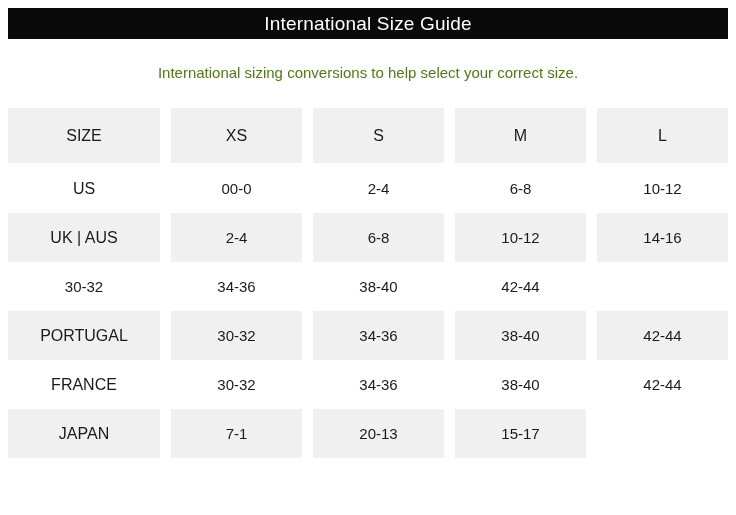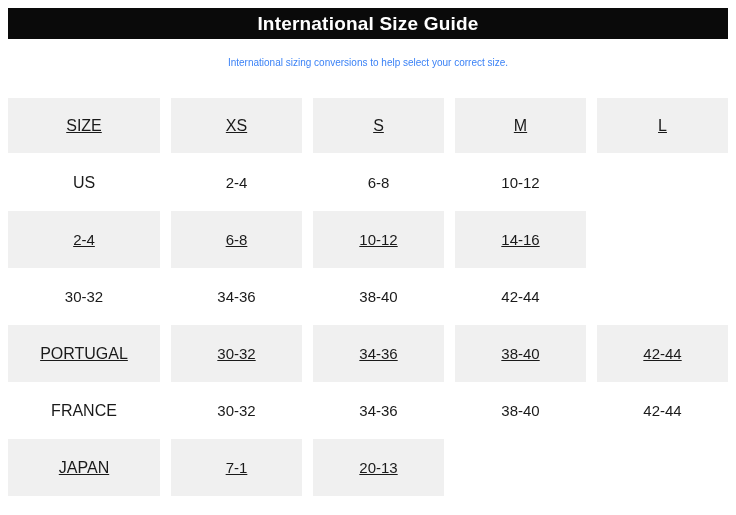--- a/index.html
+++ b/index.html
@@ -15,49 +15,49 @@
   }
   .title-bar {
     margin: 8px 8px 0 8px;
     height: 31px;
     background: #0a0a0a;
     color: #ffffff;
     display: flex;
     align-items: center;
     justify-content: center;
     font-size: 19px;
-    font-weight: bold;
+    font-weight: normal;
     letter-spacing: 0.2px;
   }
   .subtitle {
-    margin: 15px 8px 0 8px;
+    margin: 25px 8px 0 8px;
     text-align: center;
-    font-size: 10px;
+    font-size: 15px;
     line-height: 18px;
-    color: #3b82f6;
+    color: #4d7c0f;
   }
   .size-table {
     margin: 26px 8px 0 8px; 
     width: 720px;
   }
   .size-row {
     display: grid;
     grid-template-columns: 152px 131px 131px 131px 131px;
     column-gap: 11px;
-    height: 57px;
+    height: 49px;
   }
   .size-row.header-row { height: 55px; margin-bottom: 1px; }
   .cell {
     display: flex;
     align-items: center;
     justify-content: center;
     font-size: 15px;
     color: #1a1a1a;
   }
-  .shaded .cell { background: #f0f0f0; text-decoration: underline; }
+  .shaded .cell { background: #f0f0f0; }
   .cell.label { font-size: 16px; }
 </style>
 </head>
 <body>
 
 <div class="page">
 
   <div class="title-bar">
     <span>International Size Guide</span>
   </div>
@@ -69,26 +69,28 @@
     <div class="size-row header-row shaded">
       <div class="cell label">SIZE</div>
       <div class="cell label">XS</div>
       <div class="cell label">S</div>
       <div class="cell label">M</div>
       <div class="cell label">L</div>
     </div>
 
     <div class="size-row">
       <div class="cell label">US</div>
+      <div class="cell">00-0</div>
       <div class="cell">2-4</div>
       <div class="cell">6-8</div>
       <div class="cell">10-12</div>
     </div>
 
     <div class="size-row shaded">
+      <div class="cell label">UK | AUS</div>
       <div class="cell">2-4</div>
       <div class="cell">6-8</div>
       <div class="cell">10-12</div>
       <div class="cell">14-16</div>
     </div>
 
     <div class="size-row">
       <div class="cell">30-32</div>
       <div class="cell">34-36</div>
       <div class="cell">38-40</div>
@@ -108,16 +110,17 @@
       <div class="cell">30-32</div>
       <div class="cell">34-36</div>
       <div class="cell">38-40</div>
       <div class="cell">42-44</div>
     </div>
 
     <div class="size-row shaded">
       <div class="cell label">JAPAN</div>
       <div class="cell">7-1</div>
       <div class="cell">20-13</div>
+      <div class="cell">15-17</div>
     </div>
 
   </div>
 </div>
 
 </body></html>

